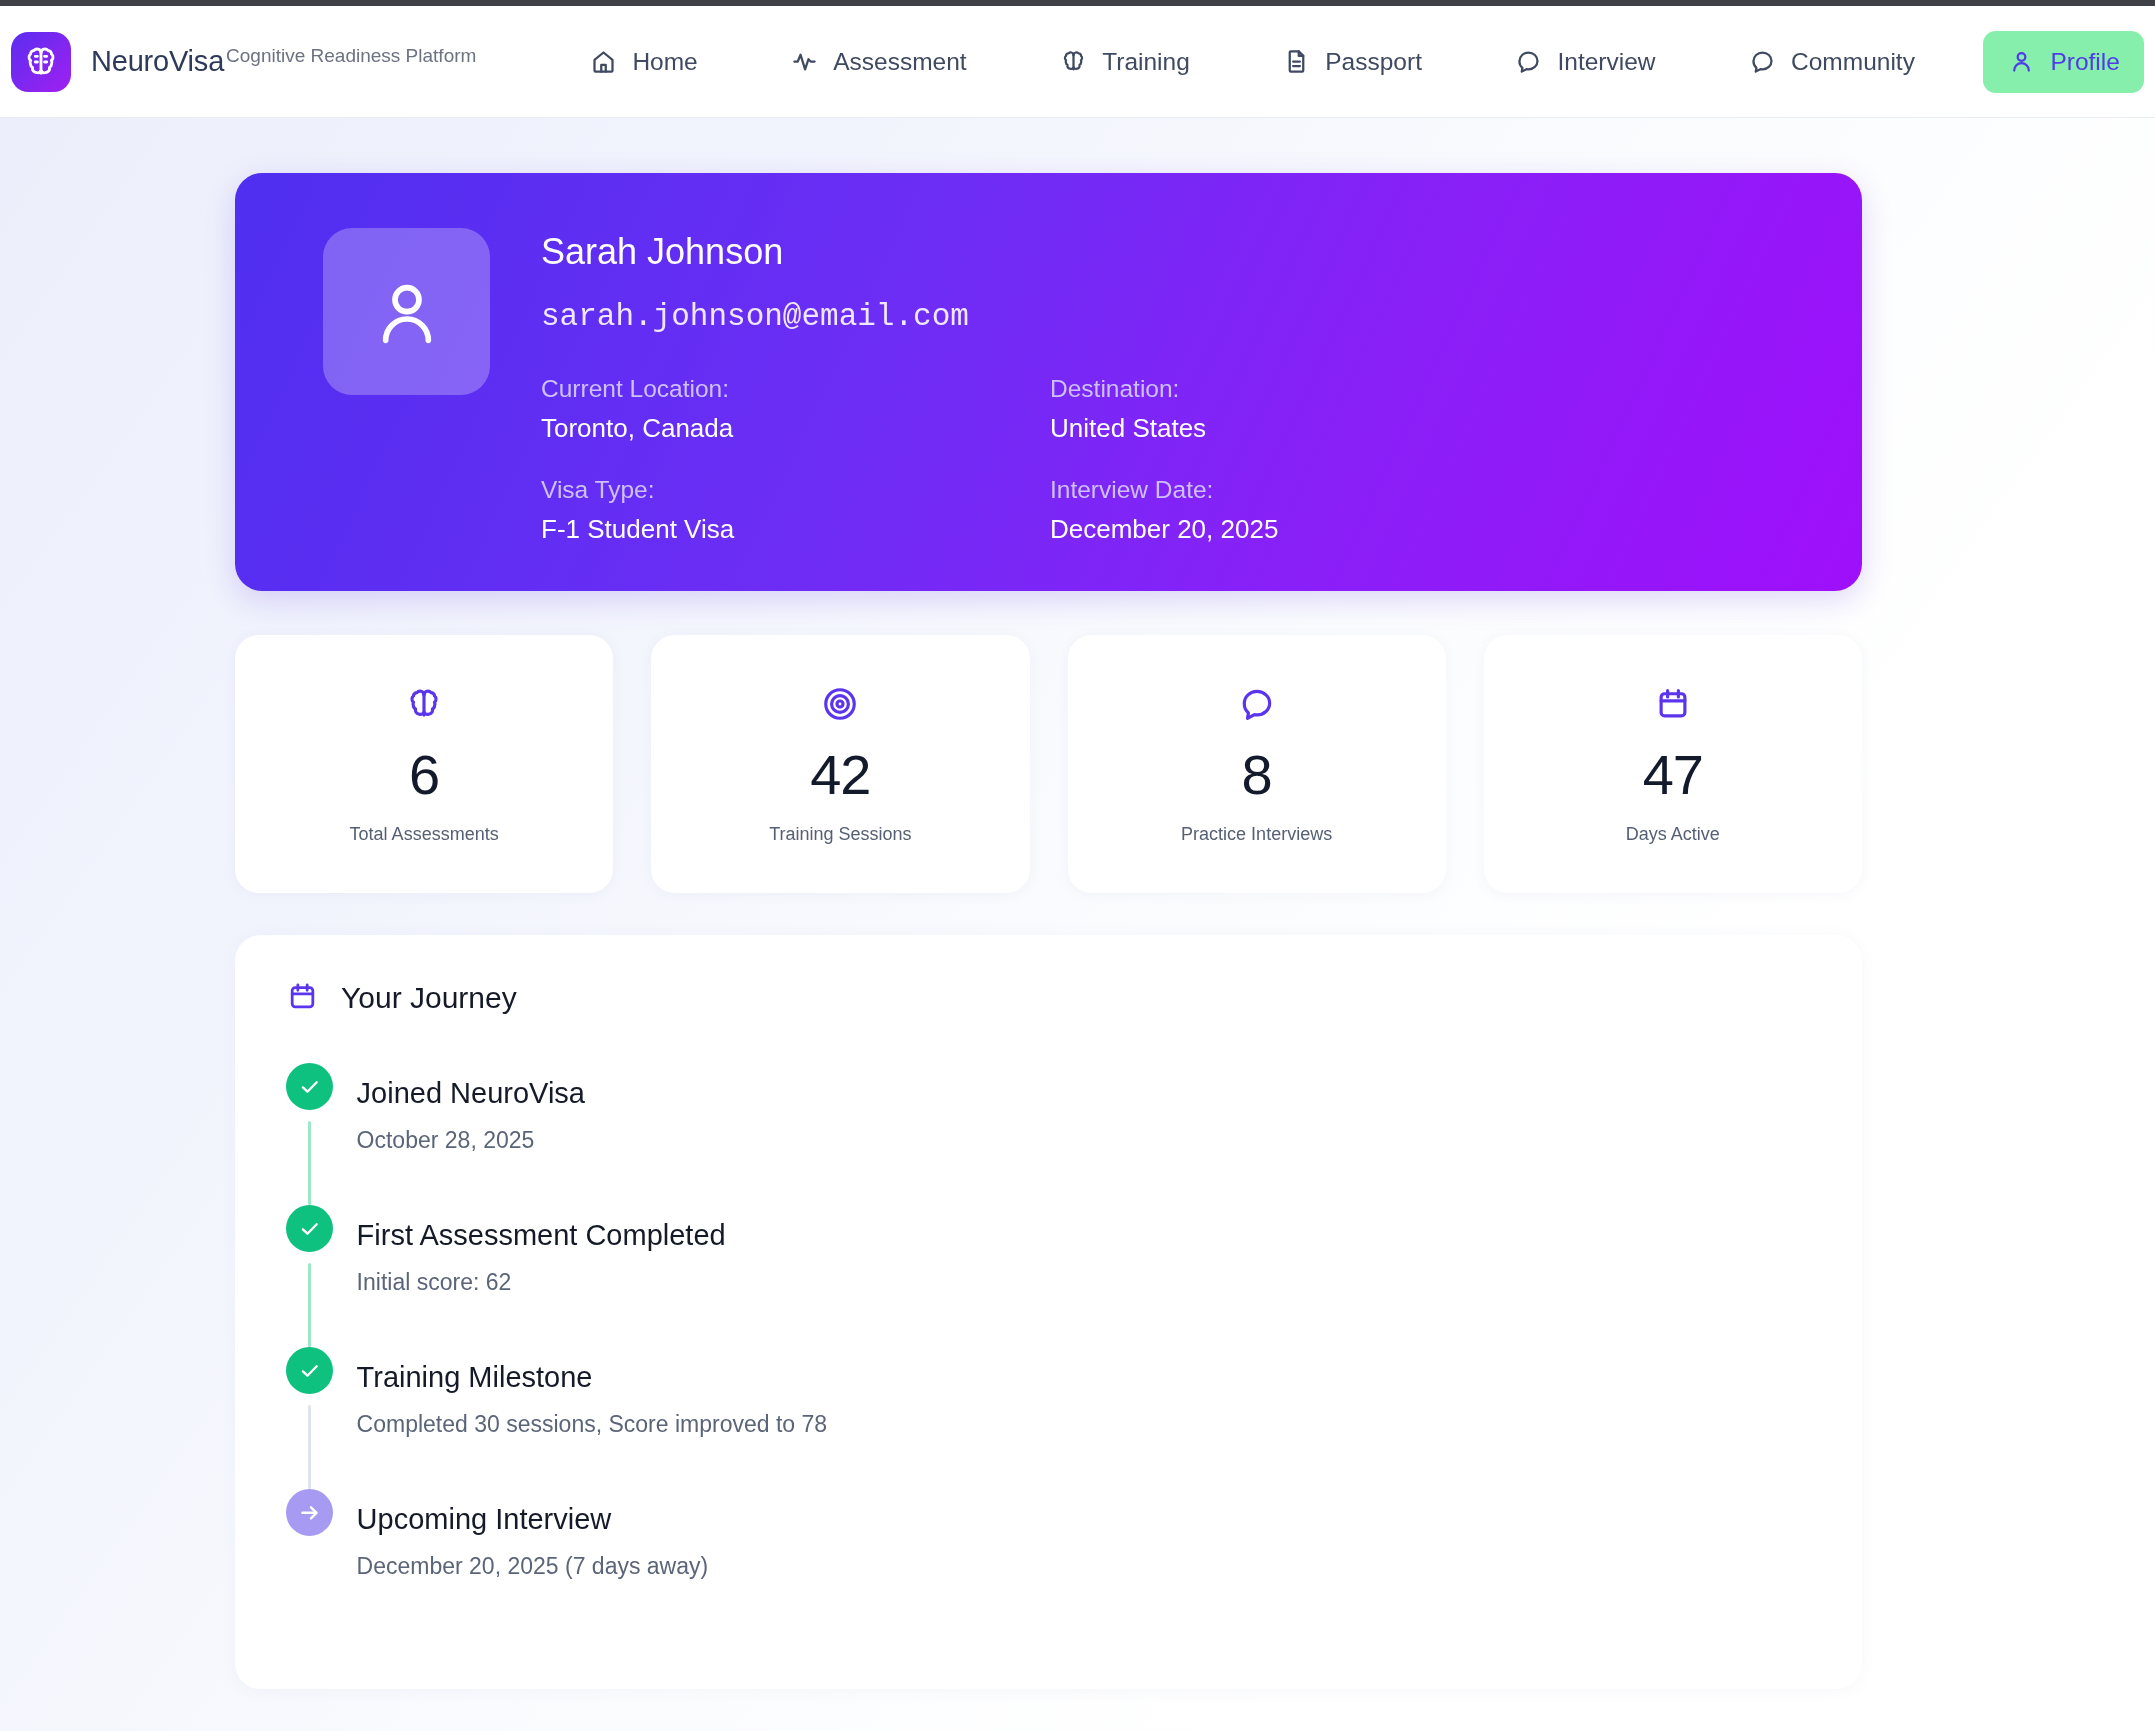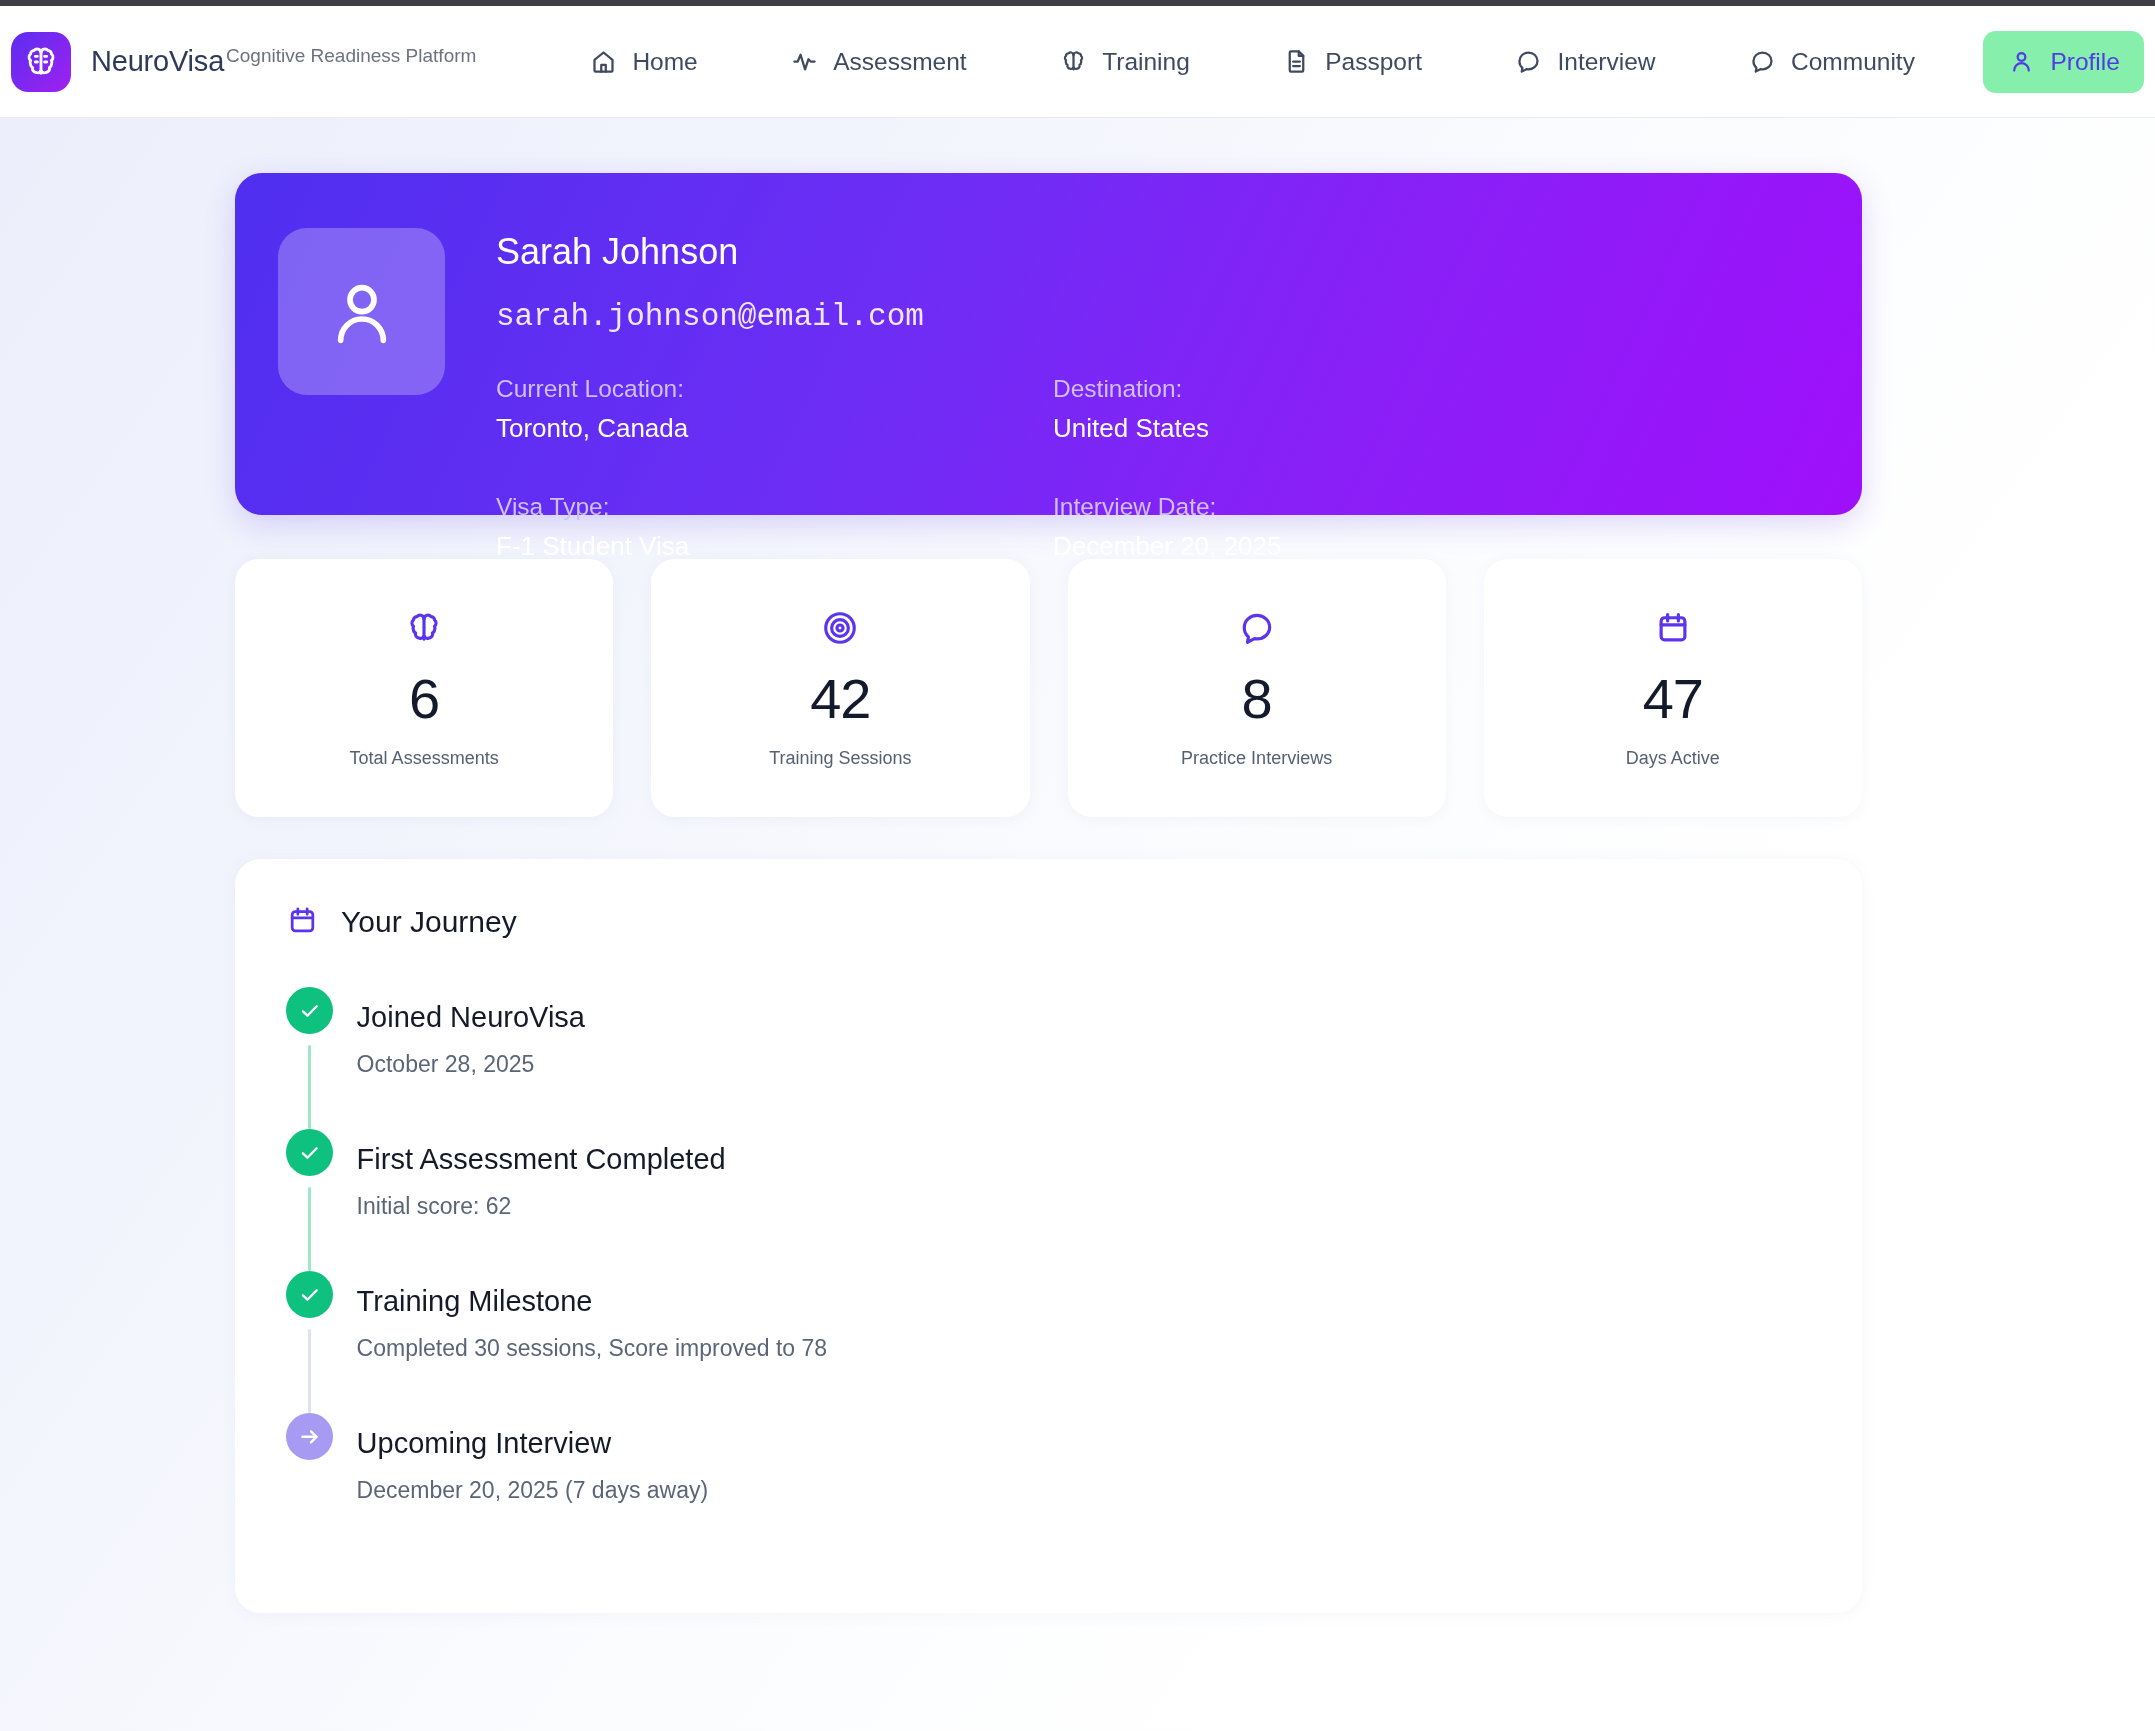--- a/index.html
+++ b/index.html
@@ -112,24 +112,24 @@
   .container {
     position: absolute;
     left: 235px;
     top: 55px;
     width: 1627px;
   }
 
   
   .hero {
     width: 1627px;
-    height: 342px;
+    height: 418px;
     border-radius: 27px;
     background: linear-gradient(115deg, #4f2ff0 0%, #6d2df5 40%, #8b1ff8 70%, #9f0ffa 100%);
-    padding: 55px 43px;
+    padding: 55px 88px;
     display: flex;
     gap: 51px;
     box-shadow: 0 9px 31px rgba(85, 40, 220, 0.18);
   }
 
   .avatar {
     width: 167px;
     height: 167px;
     border-radius: 29px;
     background: rgba(255,255,255,0.26);
@@ -152,21 +152,20 @@
     color: #f0e7ff;
     line-height: 1.1;
     margin-bottom: 40px;
     font-family: Liberation Mono, monospace;
   }
 
   .hero-grid {
     display: grid;
     grid-template-columns: 509px 1fr;
     row-gap: 31px;
-    gap: 48px;
   }
   .hero-field-label {
     font-size: 24.5px;
     color: #cfc0fb;
     line-height: 1.25;
     margin-bottom: 8.2px;
   }
   .hero-field-value {
     font-size: 26px;
     color: #ffffff;

